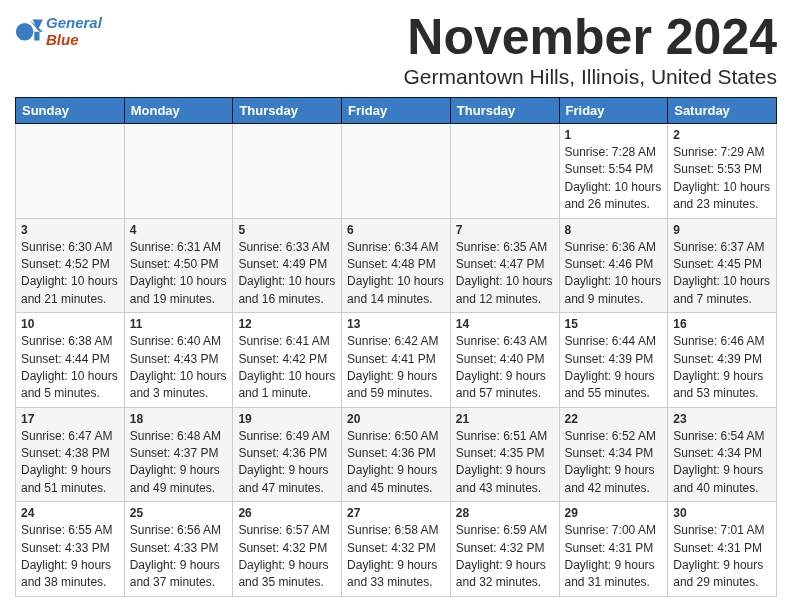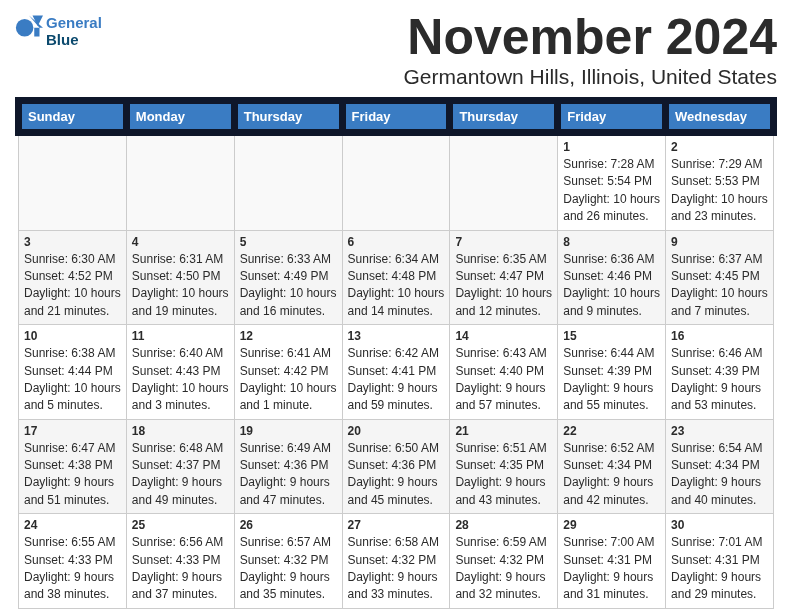--- a/index.html
+++ b/index.html
@@ -16,21 +16,23 @@
       padding: 10px 15px 15px 15px;
     }
     .header {
       display: flex;
       align-items: flex-start;
       justify-content: space-between;
       margin-bottom: 8px;
     }
     .logo {
       display: flex;
+      align-items: center;
       margin-top: 4px;
+      font-style: italic;
     }
     .logo-text {
       font-size: 15px;
       font-weight: bold;
       color: #2b2b2b;
       line-height: 1.15;
     }
     .logo-text span {
       color: #3a7cc3;
     }
@@ -59,21 +61,21 @@
       border-collapse: collapse;
       border: 1px solid #ccc;
     }
     .calendar th {
       background: #3a7cc3;
       color: #fff;
       font-size: 13px;
       font-weight: bold;
       padding: 5px 6px;
       text-align: left;
-      border: 7px solid #0f172a;
+      border: 1px solid #0f172a;
     }
     .calendar td {
       width: calc(100% / 7);
       vertical-align: top;
       border: 1px solid #ccc;
       padding: 4px 5px;
       font-size: 10.5px;
       color: #2b2b2b;
       min-height: 80px;
       background: #fff;
@@ -105,39 +107,39 @@
 <div class="page">
   <div class="header">
     <div class="logo">
       <svg class="logo-icon" viewBox="0 0 32 32" xmlns="http://www.w3.org/2000/svg">
         <ellipse cx="11" cy="18" rx="10" ry="10" fill="#3a7cc3"></ellipse>
         <polygon points="16,4 28,18 22,18 22,28 28,28 28,18 32,18" fill="#3a7cc3"></polygon>
         <polygon points="20,4 32,4 26,16" fill="#3a7cc3"></polygon>
       </svg>
       <div class="logo-text">
         <span>General</span><br>
-        <span style="color:#0c4a6e;">Blue</span>
+        <span style="color:#c2410c;">Blue</span>
       </div>
     </div>
     <div class="title-section">
       <div class="month-title">November 2024</div>
       <div class="subtitle">Germantown Hills, Illinois, United States</div>
     </div>
   </div>
 
   <table class="calendar">
     <thead>
       <tr>
       <th>Sunday</th>
           <th>Monday</th>
           <th>Thursday</th>
           <th>Friday</th>
           <th>Thursday</th>
           <th>Friday</th>
-          <th>Wednesday</th>
+          <th>Saturday</th>
         </tr>
     </thead>
     <tbody id="calendar-body">
     <tr>
           <td class="empty"></td>
           <td class="empty"></td>
           <td class="empty"></td>
           <td class="empty"></td>
           <td class="empty"></td>
           <td>

